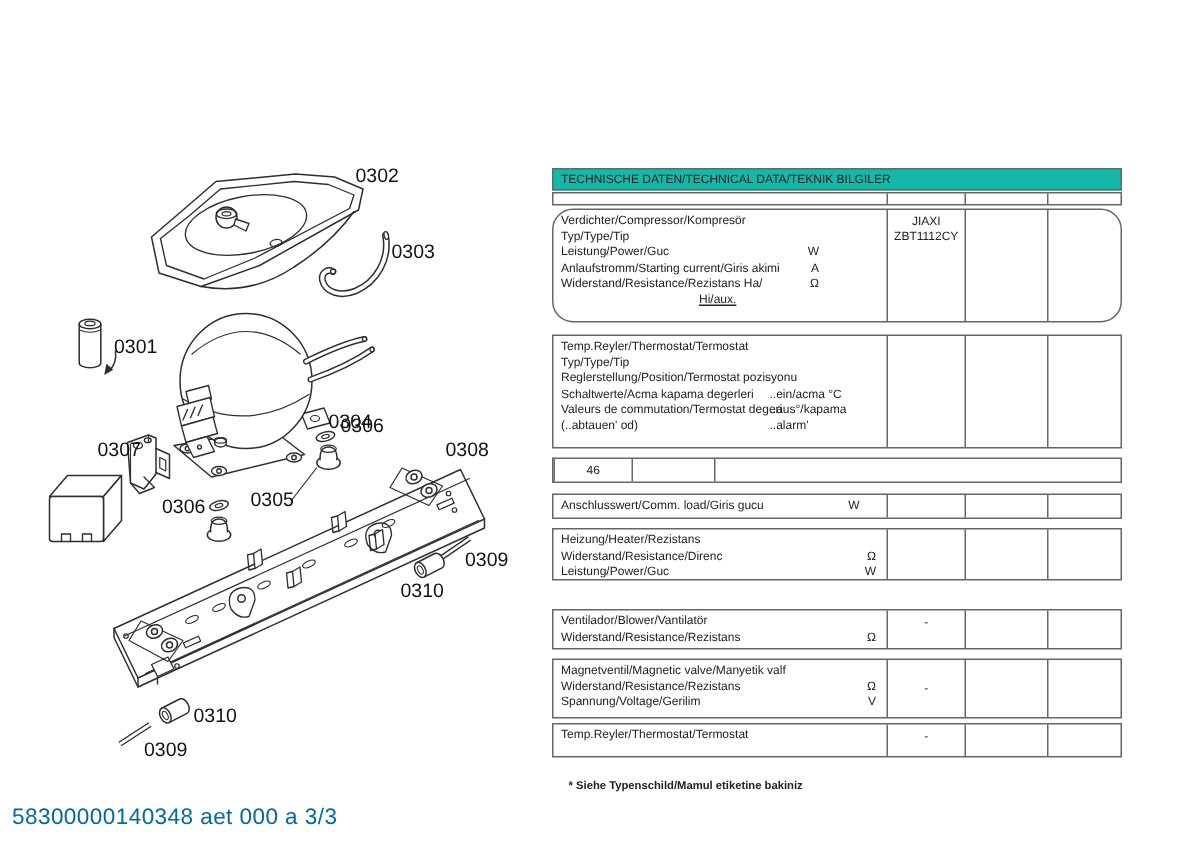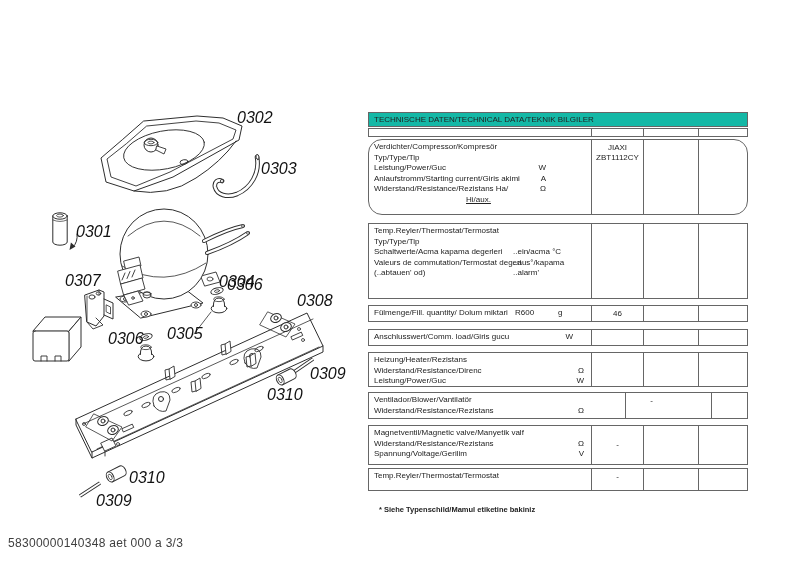--- a/index.html
+++ b/index.html
@@ -1,39 +1,39 @@
 <!DOCTYPE html>
 <html><head>
 <meta charset="utf-8">
 <style>
   html,body{margin:0;padding:0;background:#e8e8e8;}
   #page{position:relative;width:800px;height:566px;background:#ffffff;overflow:hidden;
         font-family:"Liberation Sans", sans-serif;color:#222;}
   
   #diagram-svg{position:absolute;left:0;top:0;}
-  .part-label{position:absolute;font-size:16px;color:#111;white-space:nowrap;font-style:italic;}
+  .part-label{position:absolute;font-size:13px;color:#111;white-space:nowrap;}
   
   #tech-table{position:absolute;left:368px;top:112px;width:380px;font-size:8px;color:#222;}
   .t-title{box-sizing:border-box;height:15px;border:1px solid #666;padding:2px 0 0 5px;
            white-space:nowrap;background:#14b8a6;}
   .t-block{box-sizing:border-box;display:flex;border:1px solid #666;background:#fff;width:380px;}
   .t-cell{box-sizing:border-box;}
   .t-label{flex:0 0 222px;position:relative;padding:2px 0 0 5px;overflow:hidden;}
   .t-line{position:relative;height:10.6px;line-height:10.6px;white-space:nowrap;}
   .t-unit{position:absolute;top:0;}
   .t-ann{position:absolute;top:0;}
   .t-val{border-left:1px solid #666;display:flex;align-items:center;justify-content:center;
          text-align:center;white-space:pre-line;line-height:10px;}
   .t-val0{flex:0 0 52px;}
   .t-val1{flex:0 0 55px;}
   .t-val2{flex:1 1 auto;}
   .v-top .t-val{align-items:flex-start;padding-top:3px;}
   .t-footnote{margin-top:14px;padding-left:11px;font-size:7.5px;white-space:nowrap;font-weight:bold;}
   
-  #doc-number{position:absolute;left:8px;top:536px;font-size:12px;letter-spacing:.3px;color:#404040;}
+  #doc-number{position:absolute;left:8px;top:536px;font-size:15px;letter-spacing:.3px;color:#0369a1;}
 </style>
 </head>
 <body>
 
 <div id="page">
 
   <svg id="diagram-svg" width="360" height="520" viewBox="0 0 360 520" fill="none" stroke="#2e2e2e" stroke-width="1" stroke-linejoin="round" stroke-linecap="round">
 
     <g>
       <path d="M76,419 L307,313 L323,346 L92,452 Z" fill="#fff"></path>
@@ -202,21 +202,21 @@
       <path d="M109.5,468.6 L123,468.6 A3.4,5.4 0 0 1 123,479.4 L109.5,479.4" fill="#fff"></path>
       <ellipse cx="109.5" cy="474" rx="3.4" ry="5.4" fill="#fff"></ellipse>
       <ellipse cx="109.5" cy="474" rx="1.6" ry="3" stroke-width="0.7"></ellipse>
     </g>
   </svg>
 
   <span class="part-label" style="left:237px;top:109px;">0302</span>
   <span class="part-label" style="left:261px;top:160px;">0303</span>
   <span class="part-label" style="left:76px;top:223px;">0301</span>
   <span class="part-label" style="left:219px;top:227px;margin-top:46px;">0304</span>
-  <span class="part-label" style="left:65px;top:272px;">0307</span>
+  <span class="part-label" style="left:65px;top:292px;">0307</span>
   <span class="part-label" style="left:227px;top:276px;">0306</span>
   <span class="part-label" style="left:297px;top:292px;">0308</span>
   <span class="part-label" style="left:108px;top:330px;">0306</span>
   <span class="part-label" style="left:167px;top:325px;">0305</span>
   <span class="part-label" style="left:310px;top:365px;">0309</span>
   <span class="part-label" style="left:267px;top:386px;">0310</span>
   <span class="part-label" style="left:129px;top:469px;">0310</span>
   <span class="part-label" style="left:96px;top:492px;">0309</span>
 
   <div id="tech-table">
@@ -239,32 +239,30 @@
           </div>
           <div class="t-cell t-val t-val0">JIAXI
 ZBT1112CY</div>
           <div class="t-cell t-val t-val1"></div>
           <div class="t-cell t-val t-val2"></div>
         </div>
         <div class="t-block" style="height: 76px; margin-top: 8px;">
           <div class="t-cell t-label">
             <div class="t-line"><span>Temp.Reyler/Thermostat/Termostat</span></div>
             <div class="t-line"><span>Typ/Type/Tip</span></div>
+            <div class="t-line"><span>Reglerstellung/Position/Termostat  pozisyonu</span></div>
             <div class="t-line"><span>Schaltwerte/Acma kapama degerleri</span><span class="t-ann" style="left: 139px;">..ein/acma °C</span></div>
             <div class="t-line"><span>Valeurs de commutation/Termostat degeri</span><span class="t-ann" style="left: 139px;">..aus°/kapama</span></div>
             <div class="t-line"><span>(..abtauen' od)</span><span class="t-ann" style="left: 139px;">..alarm'</span></div>
           </div>
           <div class="t-cell t-val t-val0"></div>
           <div class="t-cell t-val t-val1"></div>
           <div class="t-cell t-val t-val2"></div>
         </div>
         <div class="t-block v-top" style="height: 17px; margin-top: 6px;">
-          <div class="t-cell t-label">
-            <div class="t-line"><span>Fülmenge/Fill. quantity/ Dolum miktari</span><span class="t-ann" style="left: 141px;">R600</span><span class="t-ann" style="left: 184px;">g</span></div>
-          </div>
           <div class="t-cell t-val t-val0">46</div>
           <div class="t-cell t-val t-val1"></div>
           <div class="t-cell t-val t-val2"></div>
         </div>
         <div class="t-block v-top" style="height: 17px; margin-top: 7px;">
           <div class="t-cell t-label">
             <div class="t-line"><span>Anschlusswert/Comm. load/Giris gucu</span><span class="t-unit" style="right: 18px;">W</span></div>
           </div>
           <div class="t-cell t-val t-val0"></div>
           <div class="t-cell t-val t-val1"></div>
@@ -273,21 +271,21 @@
         <div class="t-block" style="height: 35px; margin-top: 6px;">
           <div class="t-cell t-label">
             <div class="t-line"><span>Heizung/Heater/Rezistans</span></div>
             <div class="t-line"><span>Widerstand/Resistance/Direnc</span><span class="t-unit" style="right: 7px;">Ω</span></div>
             <div class="t-line"><span>Leistung/Power/Guc</span><span class="t-unit" style="right: 7px;">W</span></div>
           </div>
           <div class="t-cell t-val t-val0"></div>
           <div class="t-cell t-val t-val1"></div>
           <div class="t-cell t-val t-val2"></div>
         </div>
-        <div class="t-block v-top" style="height: 27px; margin-top: 5px; gap: 34px;">
+        <div class="t-block v-top" style="height: 27px; margin-top: 19px;">
           <div class="t-cell t-label">
             <div class="t-line"><span>Ventilador/Blower/Vantilatör</span></div>
             <div class="t-line"><span>Widerstand/Resistance/Rezistans</span><span class="t-unit" style="right: 7px;">Ω</span></div>
           </div>
           <div class="t-cell t-val t-val0">-</div>
           <div class="t-cell t-val t-val1"></div>
           <div class="t-cell t-val t-val2"></div>
         </div>
         <div class="t-block" style="height: 40px; margin-top: 6px;">
           <div class="t-cell t-label">

